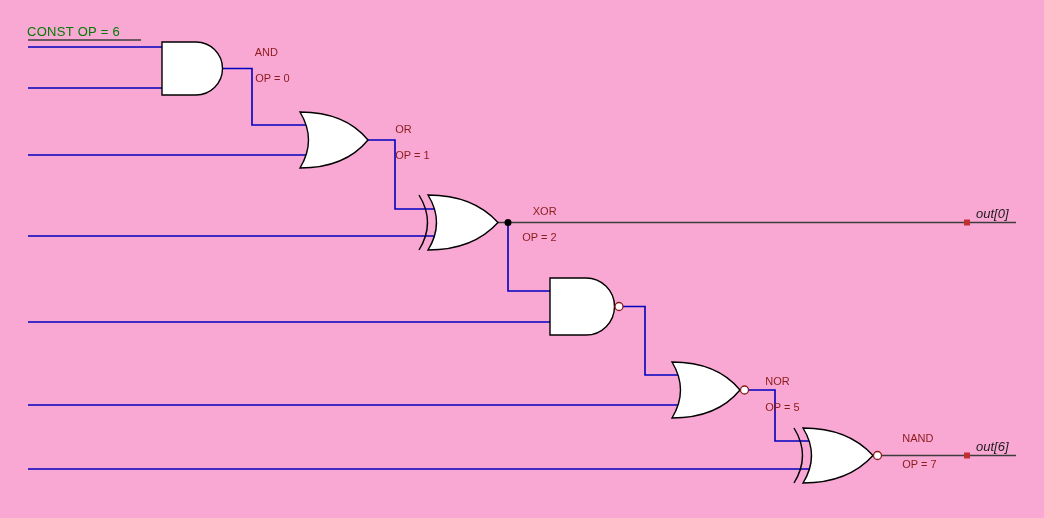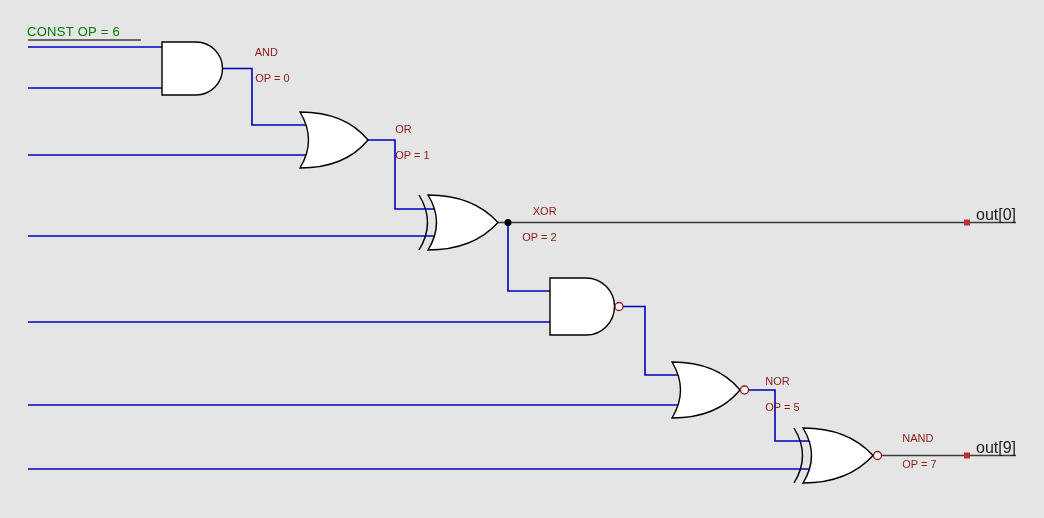--- a/index.html
+++ b/index.html
@@ -1,38 +1,39 @@
 <!DOCTYPE html>
 <html><head>
 <meta charset="utf-8">
 <style>
   html, body { margin: 0; padding: 0; background: #ffffff; }
   .canvas {
     position: relative;
     width: 1044px;
     height: 518px;
-    background: #e5e5e5;
+    background: #f9a8d4;
     font-family: "Liberation Sans", sans-serif;
     overflow: hidden;
   }
   .canvas svg { position: absolute; left: 0; top: 0; }
   .lbl { position: absolute; white-space: pre; }
   .const-label {
     color: #007a00;
     font-size: 13px;
     letter-spacing: 0.3px;
   }
   .glabel {
     color: #8b1a1a;
     font-size: 11px;
     line-height: 13px;
   }
   .out-label {
     color: #1a1a1a;
-    font-size: 16px;
+    font-size: 13px;
+    font-style: italic;
   }
   .wire  { stroke: #0000bf; stroke-width: 1.6; fill: none; }
   .net   { stroke: #3c3c3c; stroke-width: 1.4; fill: none; }
   .gate  { stroke: #000000; stroke-width: 1.4; fill: #ffffff; }
   .lead  { stroke: #000000; stroke-width: 1.4; fill: none; }
   .bubble{ stroke: #8b1a1a; stroke-width: 1.3; fill: #ffffff; }
   .dot   { fill: #000000; }
   .port  { fill: #c03030; }
 </style>
 </head>
@@ -104,15 +105,15 @@
     <span>OP = 5</span>
   </div>
 
   <div class="lbl glabel" style="left:890px; top:419px;">
     <span>NAND</span><br>
     <span>OP = 7</span>
   </div>
 
   <div class="lbl out-label" style="left:976px; top:206px;">out[0]</div>
 
-  <div class="lbl out-label" style="left:976px; top:439px;">out[9]</div>
+  <div class="lbl out-label" style="left:976px; top:439px;">out[6]</div>
 
 </div>
 
 </body></html>

